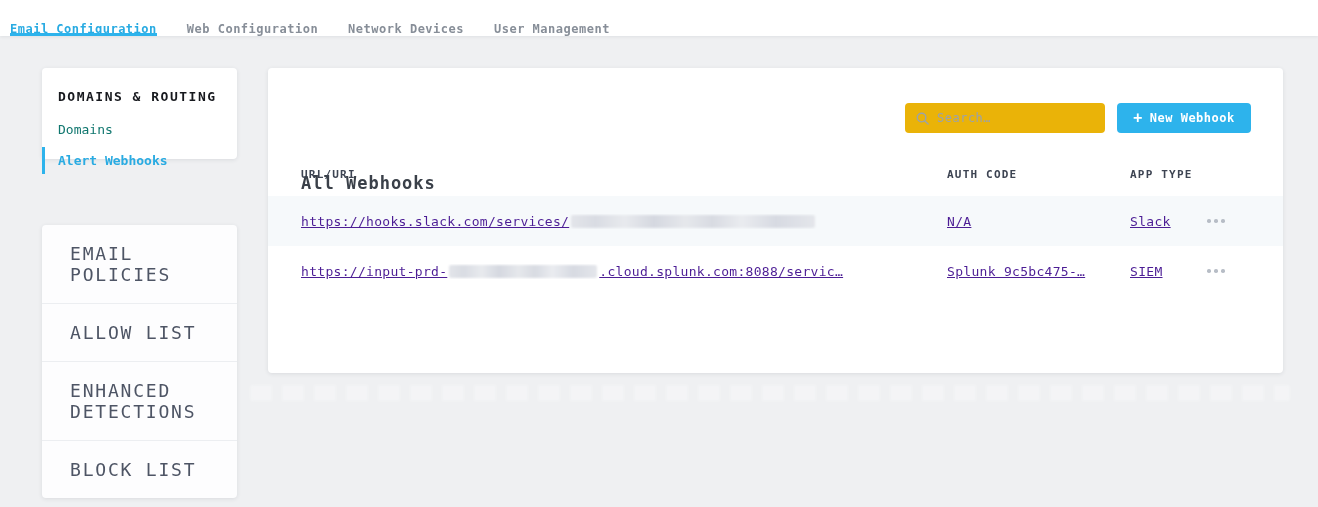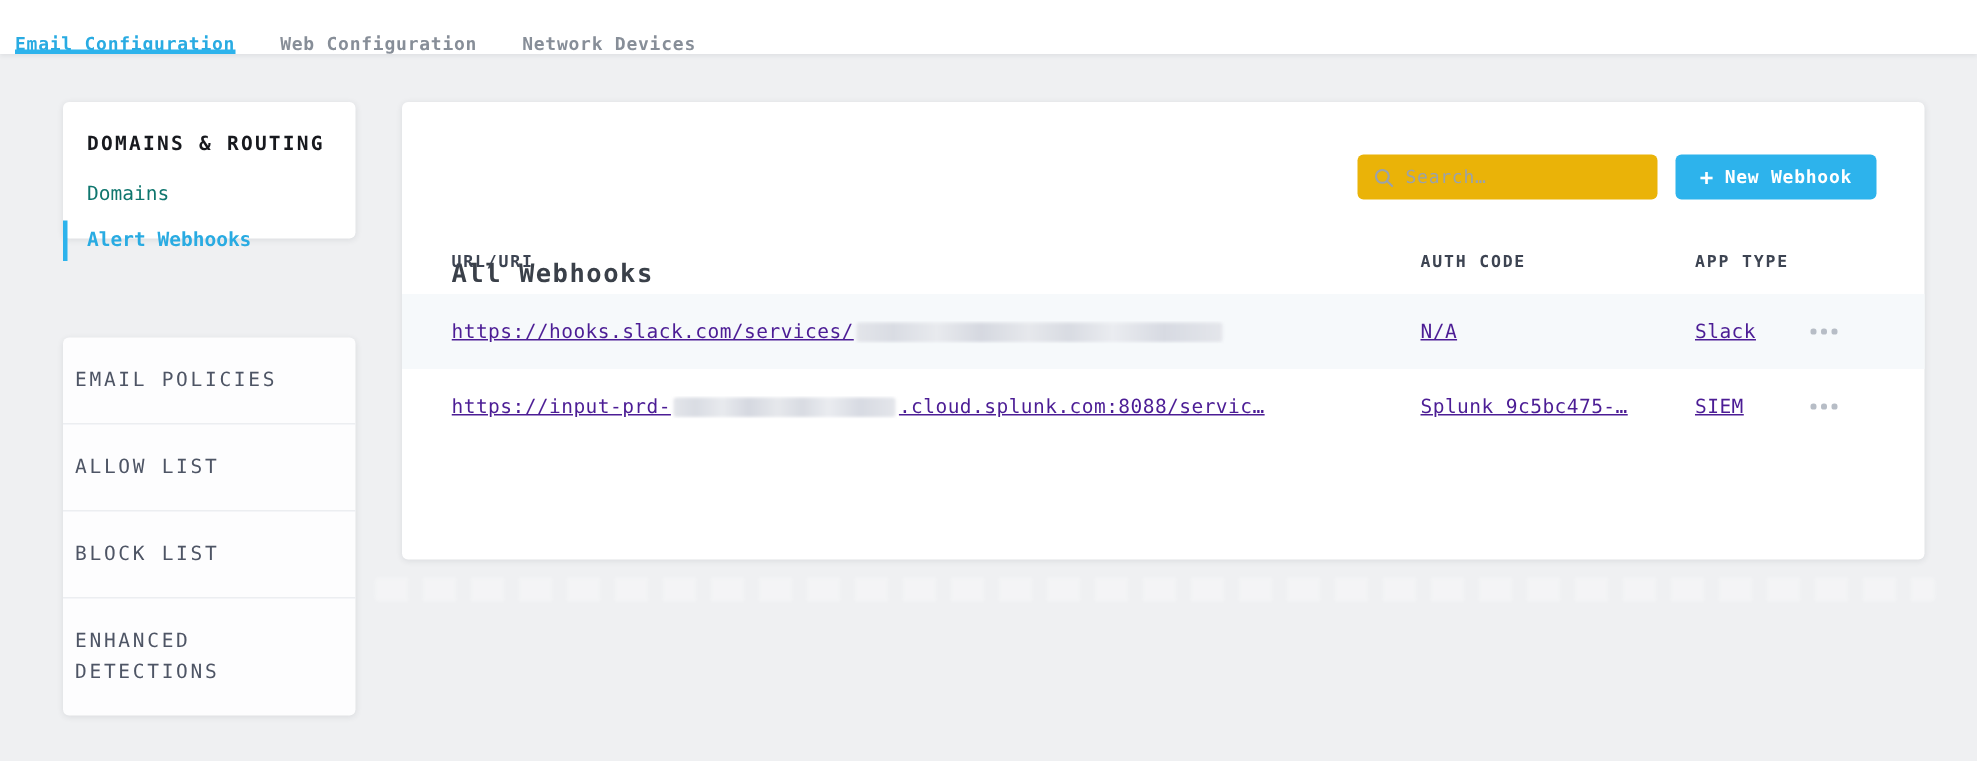--- a/index.html
+++ b/index.html
@@ -65,22 +65,22 @@
     color:var(--accent);font-weight:700;margin-top:8px;
   }
   .side-item.active::before{
     content:"";position:absolute;left:0;top:-2px;bottom:-2px;width:3px;
     background:var(--button);
   }
 
   
   .side-sections{left:42px;top:225px;width:195px;background:#fdfdfe;}
   .section-item{
-    padding:18px 8px;
-    font-size:13px;color:#4e5565;
+    padding:18px 28px;
+    font-size:18px;color:#4e5565;
     letter-spacing:1.8px;
     line-height:21px;
     cursor:pointer;
     border-top:1px solid #eceef1;
   }
   .section-item:first-child{border-top:none;}
 
   
   .panel{left:268px;top:68px;width:1015px;height:305px;}
   .panel-title{
@@ -161,33 +161,34 @@
     filter:blur(1px);
   }
 </style>
 </head>
 <body>
 
 <nav class="tabbar">
   <div class="tab active">Email Configuration</div>
   <div class="tab">Web Configuration</div>
   <div class="tab">Network Devices</div>
+  <div class="tab">User Management</div>
 </nav>
 
 <aside class="card side-nav">
   <div class="side-heading">DOMAINS &amp; ROUTING</div>
   <div class="side-item">Domains</div>
   <div class="side-item active">Alert Webhooks</div>
 </aside>
 
 <aside class="card side-sections">
   <div class="section-item">EMAIL POLICIES</div>
   <div class="section-item">ALLOW LIST</div>
+  <div class="section-item">ENHANCED DETECTIONS</div>
   <div class="section-item">BLOCK LIST</div>
-  <div class="section-item">ENHANCED DETECTIONS</div>
 </aside>
 
 <main class="card panel">
   <h1 class="panel-title">All Webhooks</h1>
 
   <div class="searchbox">
     <svg width="13" height="13" viewBox="0 0 14 14" fill="none">
       <circle cx="6" cy="6" r="4.6" stroke="#9aa2ac" stroke-width="1.5"></circle>
       <line x1="9.6" y1="9.6" x2="13" y2="13" stroke="#9aa2ac" stroke-width="1.5" stroke-linecap="round"></line>
     </svg>

